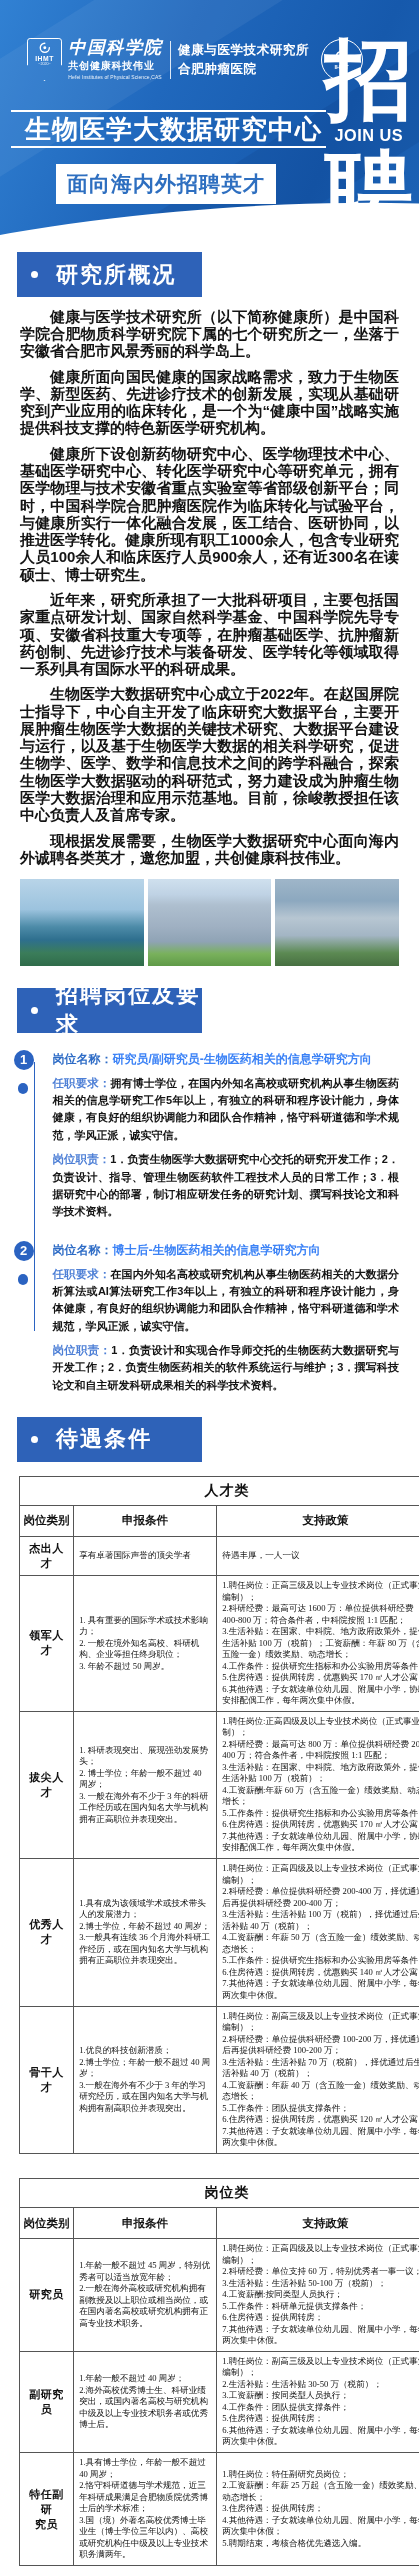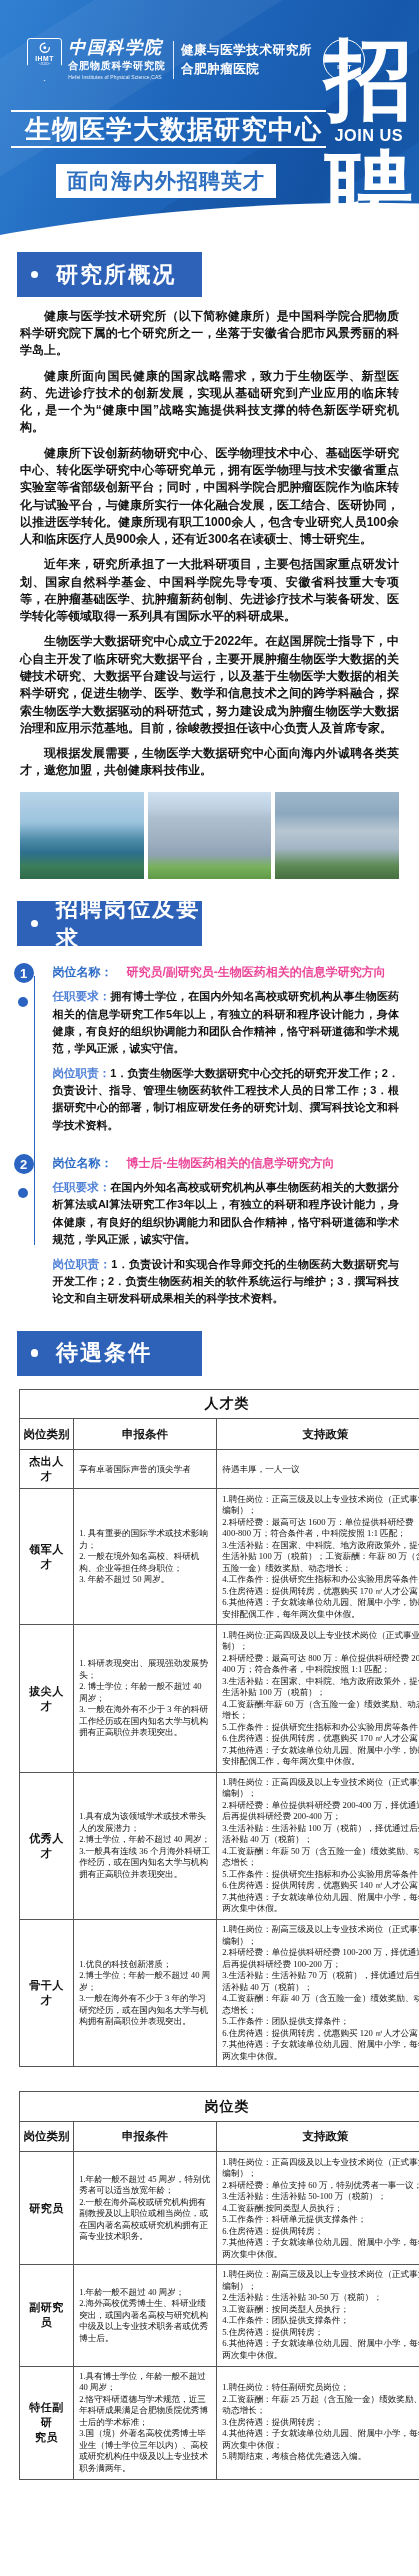--- a/index.html
+++ b/index.html
@@ -27,56 +27,56 @@
   .cas-en{font-size:5px;opacity:.92;margin-top:1.6px;letter-spacing:0.1px;}
   .vdiv{width:0.8px;height:38px;background:rgba(255,255,255,.85);margin:0 7.3px;}
   .inst-block{font-size:12.6px;font-weight:bold;letter-spacing:0.5px;line-height:1.5;}
   .seal{width:40px;height:40px;border:1.3px solid #fff;border-radius:50%;margin-left:11.5px;
         display:flex;flex-direction:column;align-items:center;justify-content:center;}
   .seal svg{width:14.7px;height:14.7px;}
   .seal .acr{font-size:5.8px;font-weight:bold;margin-top:0.5px;}
   .title-band{position:absolute;left:0;top:110px;width:325px;z-index:3;}
   .hline{height:1.6px;background:#fff;width:315px;margin-left:10.5px;}
   .title-band h1{margin:4.2px 0 4.2px 25px;color:#fff;font-size:26px;font-weight:900;letter-spacing:1px;line-height:1.0;}
-  .subtitle-box{position:absolute;left:56px;top:164px;width:220px;height:34px;background:#fff;z-index:3;
+  .subtitle-box{position:absolute;left:56px;top:164px;width:220px;height:40px;background:#fff;z-index:3;
                 display:flex;align-items:center;justify-content:center;}
   .subtitle-box span{color:#2e6fc0;font-size:21px;font-weight:900;letter-spacing:1px;}
   .recruit{position:absolute;right:4.2px;top:37px;width:92px;text-align:center;color:#fff;z-index:4;}
   .recruit .rc{font-size:88px;font-weight:900;line-height:.98;}
   .recruit .ju{font-size:16.3px;font-weight:900;letter-spacing:0.5px;margin:3.1px 0;}
 
   
   .sec-box{background:#2e62b8;color:#fff;height:45px;display:flex;align-items:center;
            padding-left:13.6px;box-sizing:border-box;}
   .sec-box .dot{width:7.3px;height:7.3px;border-radius:50%;background:#fff;margin-right:18px;flex:none;}
   .sec-box span.t{font-size:22px;font-weight:900;letter-spacing:2.1px;}
   .overview .sec-box{width:185px;margin:6.3px 0 0 17px;}
   .positions .sec-box{width:185px;margin:22px 0 0 17px;}
   .benefits .sec-box{width:185px;margin:23px 0 0 17px;}
 
   
   .paras{margin:10.5px 20px 0 20px;}
-  .paras p{margin:0 0 7.9px 0;font-size:12px;line-height:17.3px;font-weight:600;color:#141414;
+  .paras p{margin:0 0 7.9px 0;font-size:15px;line-height:17.3px;font-weight:600;color:#141414;
            text-align:justify;text-indent:2em;}
   .photos{display:flex;gap:3.7px;margin:12.6px 20px 0 20px;height:87px;}
   .photo{flex:1;}
   .p1{background:linear-gradient(180deg,#b8d4e8 0%,#9cc3de 35%,#4d8ba8 55%,#2e6f8e 70%,#3b7d5a 85%,#2f6b4a 100%);}
   .p2{background:linear-gradient(180deg,#cfe0ee 0%,#bfd2e4 18%,#aebfcf 30%,#9fb0c2 55%,#8fa3b5 72%,#79b15c 86%,#5f9a48 100%);}
   .p3{background:linear-gradient(180deg,#9fb6c9 0%,#8ca8bf 25%,#b7c6d2 45%,#a3b5c4 65%,#5c8a53 85%,#476f41 100%);}
 
   
   .pos-wrap{position:relative;margin:18px 20px 0 20px;padding-left:32.5px;}
   .pos-line{position:absolute;left:13.6px;top:11.5px;bottom:63px;width:1.6px;background:#2b63c1;}
   .pos{position:relative;margin-bottom:21px;}
   .pos-num{position:absolute;left:-39px;top:-1px;width:20px;height:20px;border-radius:50%;background:#2b63c1;
            color:#fff;font-size:13px;font-weight:900;display:flex;align-items:center;justify-content:center;}
   .pos-dot{position:absolute;left:-35px;top:32.5px;width:10.5px;height:10.5px;border-radius:50%;background:#2b63c1;}
   .pos h3{margin:0 0 7.3px 0;font-size:12px;line-height:1.4;}
   .pos h3 .nl{color:#2e6cc6;font-weight:900;}
-  .pos h3 .nm{color:#ec4899;font-weight:900;margin-left:14px;}
+  .pos h3 .nm{color:#3b82f6;font-weight:900;}
   .pos p{margin:0 0 7.3px 0;font-size:11px;line-height:17.3px;font-weight:600;color:#141414;text-align:justify;}
   .pos p .lbl{color:#4d7fd6;font-weight:900;font-size:11.5px;}
 
   
   .tbl{width:416px;margin:13.6px auto 0 19px;border-collapse:collapse;table-layout:fixed;
        font-family:"Liberation Serif",serif;color:#111;}
   .tbl td,.tbl th{border:0.8px solid #555;padding:4.2px 5.2px;vertical-align:middle;box-sizing:border-box;}
   .tbl .cap td{font-size:14px;font-weight:bold;text-align:center;padding:5.2px;letter-spacing:1px;}
   .tbl th{font-size:11.5px;font-weight:bold;text-align:center;padding:7.3px 3.1px;}
   .tbl .cat{font-size:11px;font-weight:bold;text-align:center;letter-spacing:0.5px;}
@@ -97,21 +97,21 @@
       <div class="shield">
         <svg viewBox="0 0 24 24">
           <path d="M12 4a8 8 0 1 0 8 8" stroke="#fff" fill="none" stroke-width="2.4" stroke-linecap="round"></path>
           <circle cx="12" cy="12" r="2.6" fill="#fff"></circle>
         </svg>
         <div class="acr">IHMT</div>
         <div class="yr">~2020~</div>
       </div>
       <div class="cas-block">
         <div class="cas-name">中国科学院</div>
-        <div class="cas-sub">合肥物质科学研究院</div>
+        <div class="cas-sub">共创健康科技伟业</div>
         <div class="cas-en">Hefei Institutes of Physical Science,CAS</div>
       </div>
       <div class="vdiv"></div>
       <div class="inst-block">
         <div>健康与医学技术研究所</div>
         <div>合肥肿瘤医院</div>
       </div>
       <div class="seal">
         <svg viewBox="0 0 24 24">
           <path d="M12 4a8 8 0 1 0 8 8" stroke="#fff" fill="none" stroke-width="2.4" stroke-linecap="round"></path>

